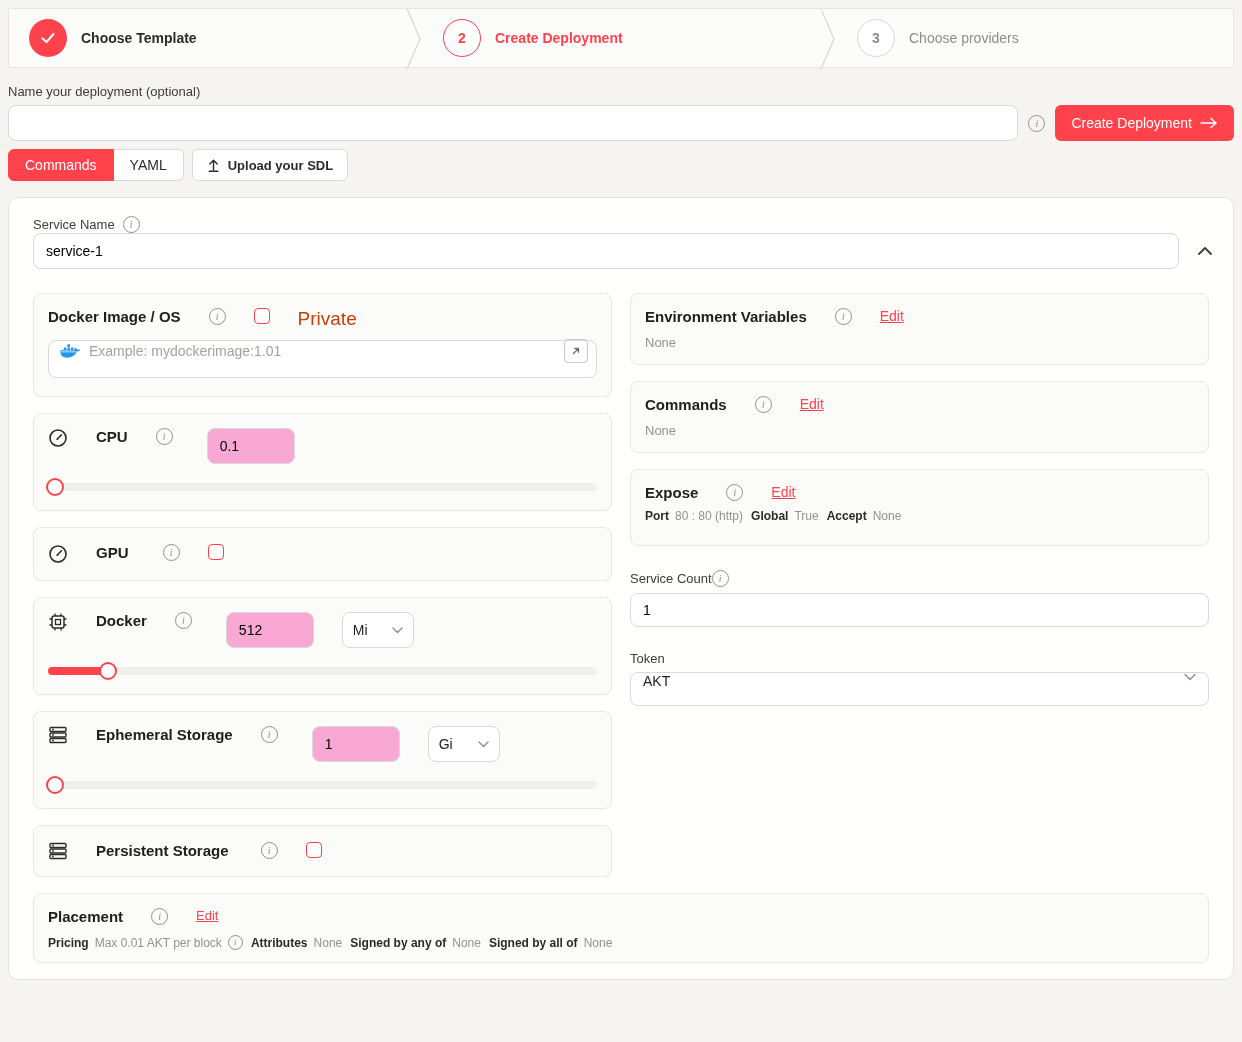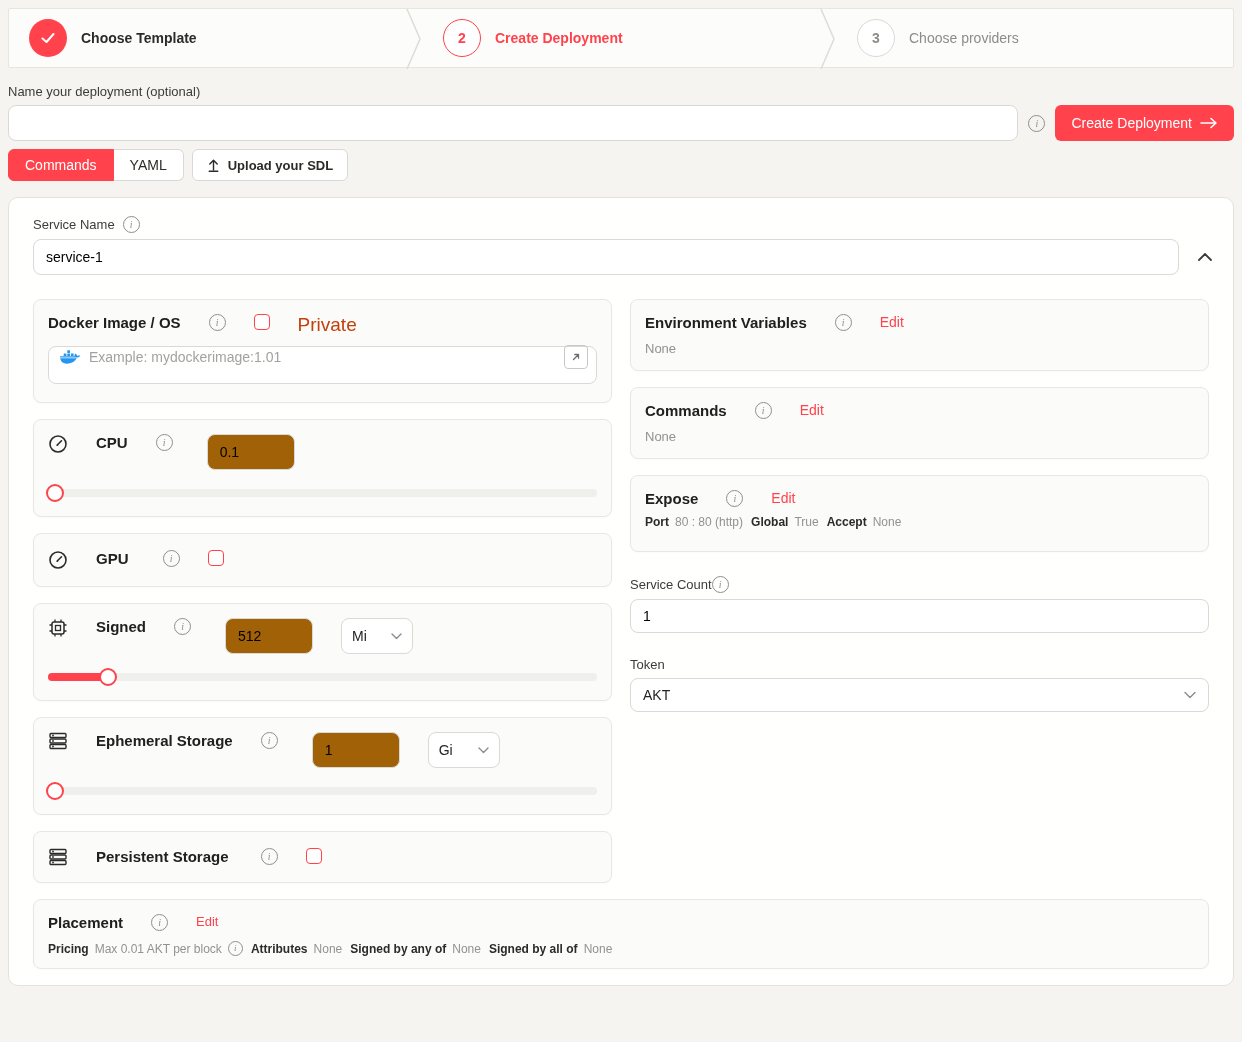--- a/index.html
+++ b/index.html
@@ -70,47 +70,47 @@
     font-family:"Liberation Sans", sans-serif;
   }
 
   
   .main-card {
     margin-top:16px; background:#fffffe; border:1px solid #e2e2de;
     border-radius:10px; padding:18px 16px 16px 16px;
   }
   .svc-label-row { display:flex; align-items:center; gap:8px; padding-left:8px; }
   .svc-label { font-size:13px; color:#3c3c38; }
-  .svc-input-row { display:flex; align-items:center; gap:14px; margin-top:6px; padding-left:8px; }
+  .svc-input-row { display:flex; align-items:center; gap:14px; padding-left:8px; }
   .svc-input {
     flex:1; height:36px; background:#fff; border:1px solid #d9d9d5; border-radius:8px;
     padding:0 12px; font-size:14px; outline:none; font-family:"Liberation Sans", sans-serif;
   }
   .collapse-btn { background:none; border:none; cursor:pointer; padding:4px; color:#3c3c38; }
 
   .columns { display:flex; gap:18px; margin-top:24px; padding:0 8px; }
   .col { flex:1; display:flex; flex-direction:column; gap:16px; }
 
   .sec-card {
     background:#fbfbf9; border:1px solid #e7e7e3; border-radius:8px;
     padding:14px 14px; box-shadow:0 1px 2px rgba(0,0,0,0.02);
   }
   .sec-head { display:flex; align-items:flex-start; gap:28px; }
   .sec-title { font-size:15px; font-weight:700; color:#20201e; }
   .kv-value { font-size:13px; color:#92928e; margin-top:10px; }
-  .edit-link { color:var(--accent); font-size:14px; cursor:pointer; }
+  .edit-link { color:var(--accent); font-size:14px; text-decoration:underline; cursor:pointer; }
 
   .checkbox {
     width:16px; height:16px; border:1.5px solid var(--accent); border-radius:4px;
     background:#fff; display:inline-block; cursor:pointer; flex:0 0 auto;
   }
   .chk-label { font-size:19px; color:#c2410c; }
 
   .mini-input {
-    width:88px; height:36px; background:#a16207; border:1px solid #d9d9d5; border-radius:8px;
+    width:88px; height:36px; background:#f9a8d4; border:1px solid #d9d9d5; border-radius:8px;
     padding:0 12px; font-size:14px; outline:none; font-family:"Liberation Sans", sans-serif;
   }
   .unit-select {
     width:72px; height:36px; background:#fff; border:1px solid #d9d9d5; border-radius:8px;
     display:flex; align-items:center; justify-content:space-between; padding:0 10px;
     font-size:14px; cursor:pointer;
   }
 
   .docker-input-wrap {
     margin-top:10px; height:38px; background:#fff; border:1px solid #d9d9d5; border-radius:8px;
@@ -138,21 +138,21 @@
   .kv-v { color:#92928e; }
 
   .plain-field-label { font-size:13px; color:#3c3c38; display:flex; align-items:center; margin-top:8px; }
   .plain-input {
     width:100%; height:34px; background:#fff; border:1px solid #d9d9d5; border-radius:8px;
     padding:0 12px; font-size:14px; outline:none; margin-top:6px;
     font-family:"Liberation Sans", sans-serif;
   }
   .token-select {
     width:100%; height:34px; background:#fff; border:1px solid #d9d9d5; border-radius:8px;
-    margin-top:6px; display:flex; align-items:center; justify-content:space-between;
+    margin-top:6px; display:flex; justify-content:space-between;
     padding:0 12px; font-size:14px; cursor:pointer;
   }
 
   .placement-card { margin:16px 8px 0 8px; }
   :root { --accent:#ff424c; }
   svg { display:block; }
 </style>
 </head>
 <body>
 
@@ -286,21 +286,21 @@
           </div>
         </div>
 
         <div class="sec-card">
           <div class="sec-head">
             <svg width="20" height="20" viewBox="0 0 20 20">
                 <rect x="4" y="4" width="12" height="12" rx="2" fill="none" stroke="#2b2b28" stroke-width="1.5"></rect>
                 <rect x="7.5" y="7.5" width="5" height="5" fill="none" stroke="#2b2b28" stroke-width="1.3"></rect>
                 <path d="M7 4 V1.5 M13 4 V1.5 M7 18.5 V16 M13 18.5 V16 M4 7 H1.5 M4 13 H1.5 M18.5 7 H16 M18.5 13 H16" stroke="#2b2b28" stroke-width="1.3"></path>
               </svg>
-            <span class="sec-title">Signed</span>
+            <span class="sec-title">Docker</span>
             <span class="info-icon">i</span>
             <input class="mini-input" style="margin-left: 6px;" value="512">
             <div class="unit-select">
               <span>Mi</span>
               <svg width="11" height="7" viewBox="0 0 11 7">
                   <polyline points="1,1 5.5,5.5 10,1" fill="none" stroke="#8c8c88" stroke-width="1.4" stroke-linecap="round" stroke-linejoin="round"></polyline>
                 </svg>
             </div>
           </div>
           <div class="slider" style="--p: 11%;">

